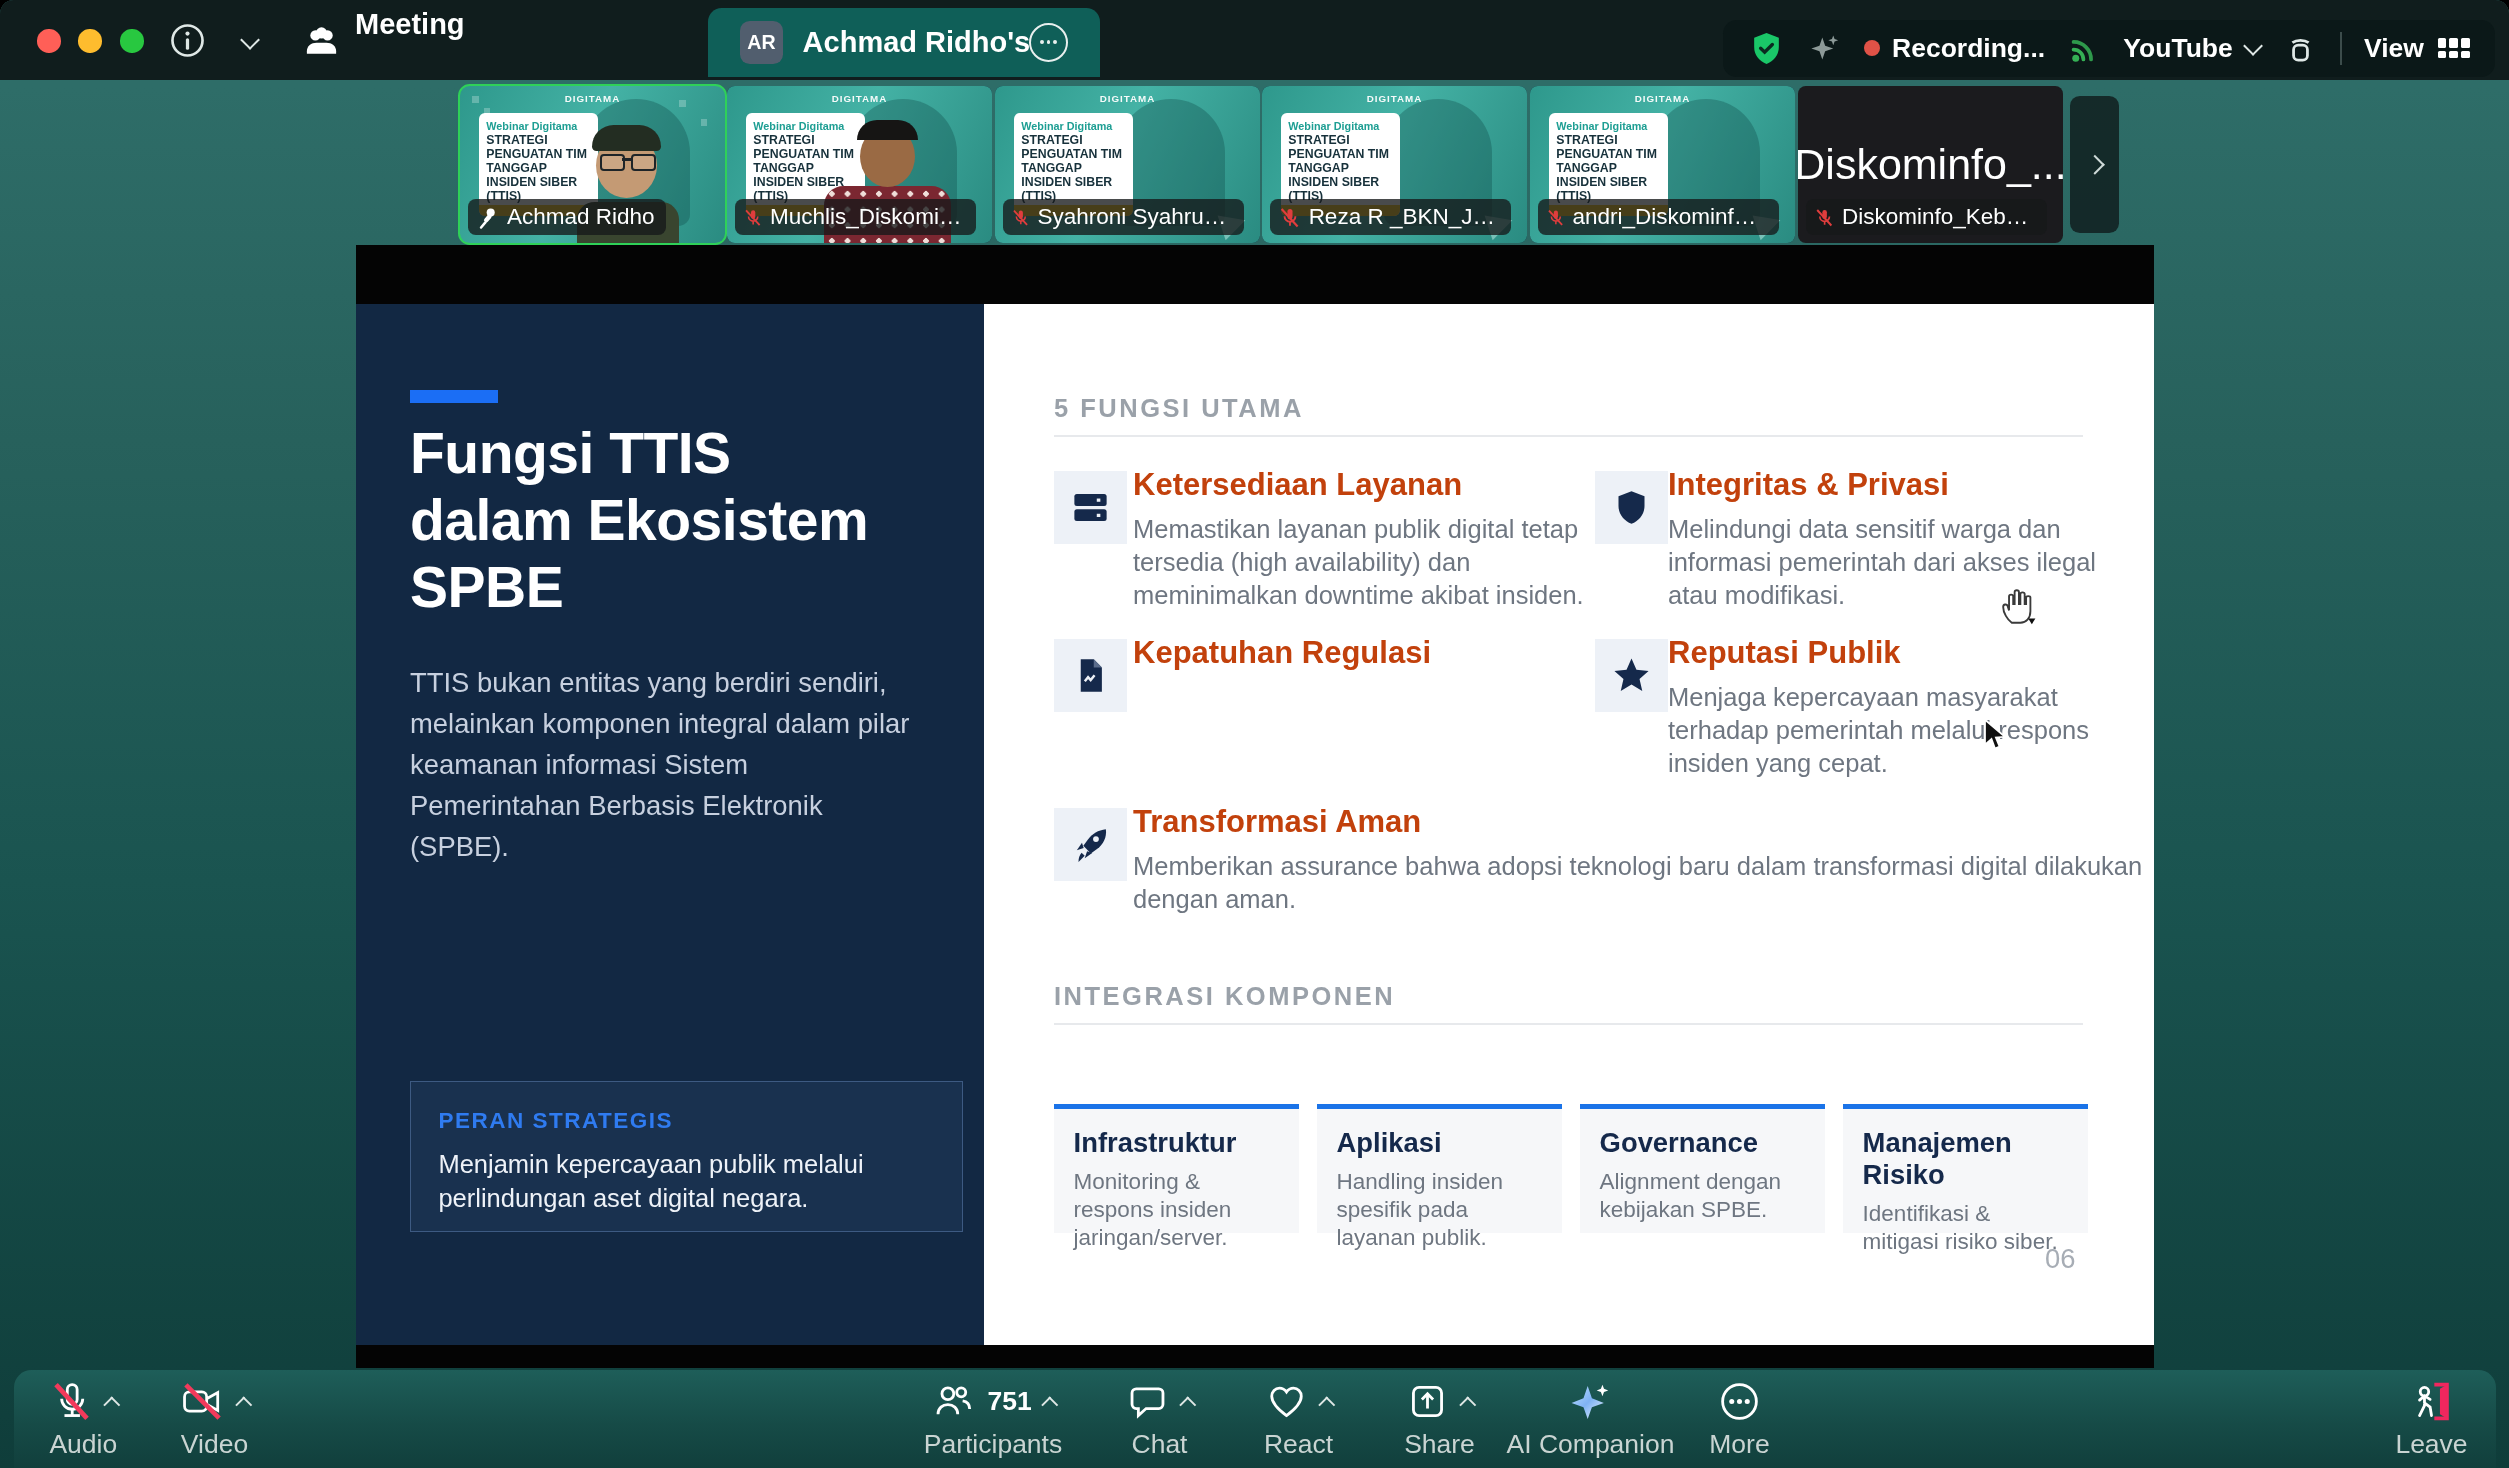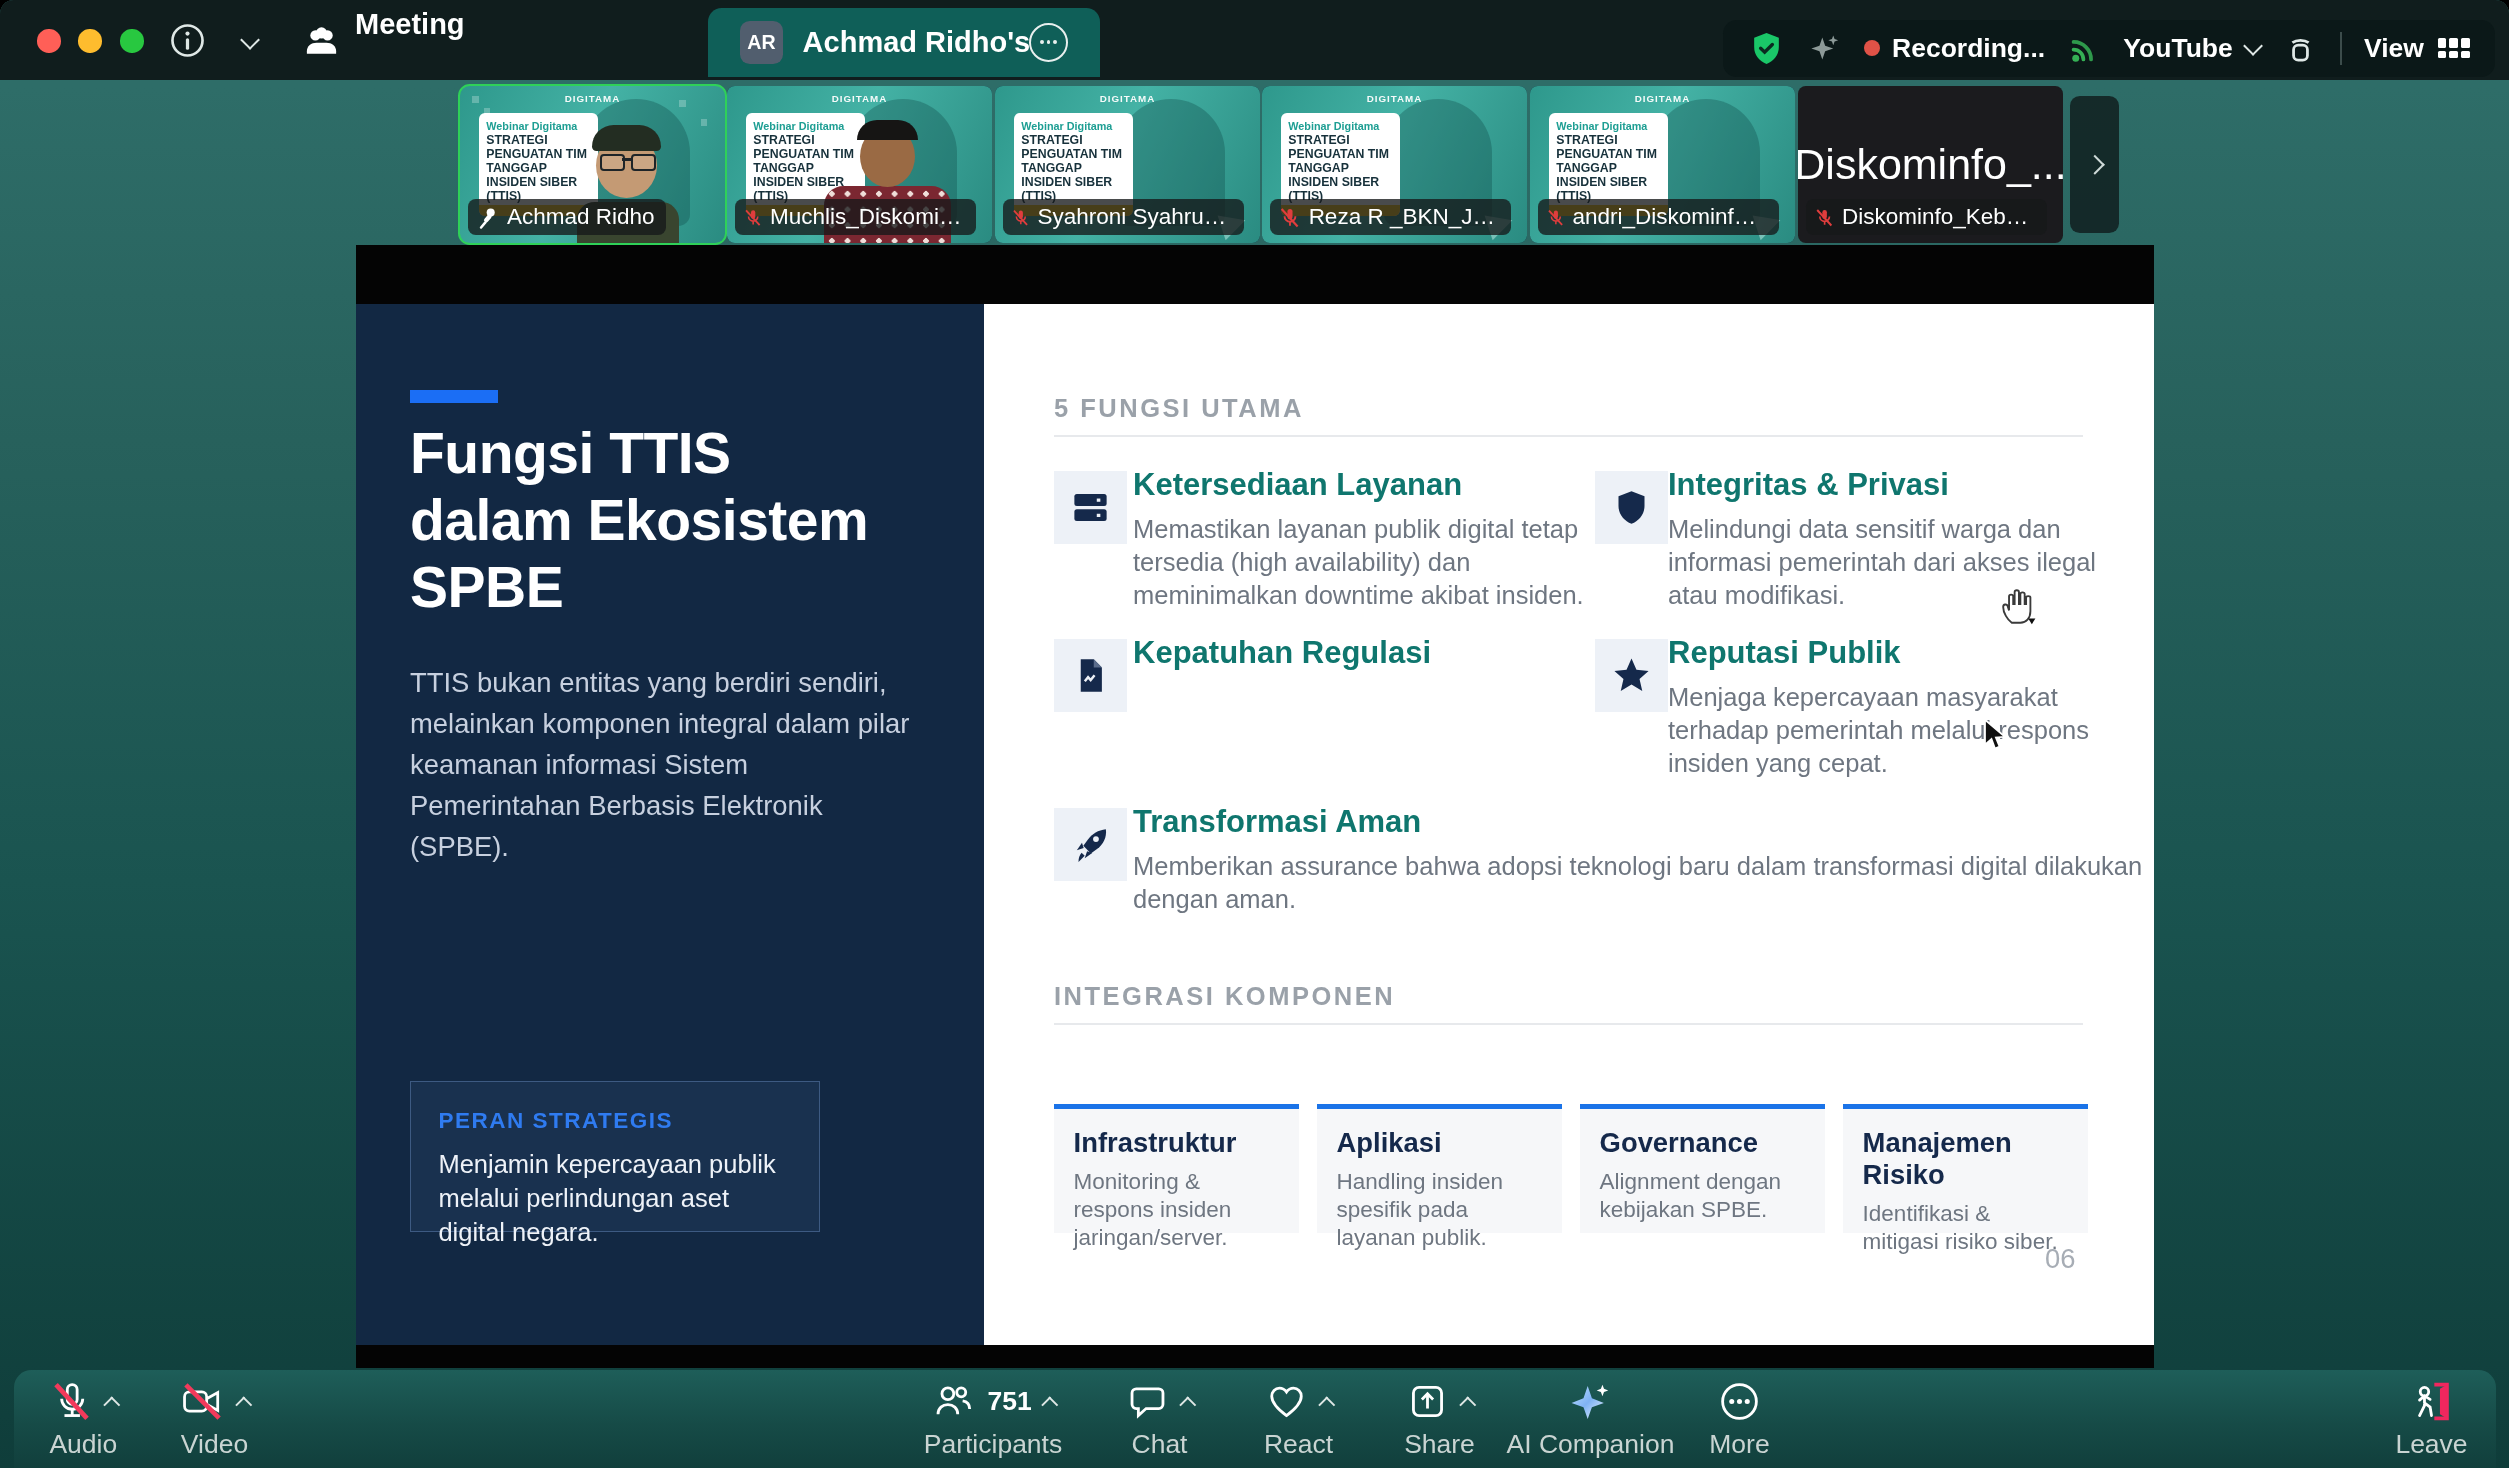--- a/index.html
+++ b/index.html
@@ -55,29 +55,29 @@
   .person{position:absolute;}
   .head{position:absolute;border-radius:50%;}
   
   .share{position:absolute;left:356px;top:245px;width:1798px;height:1123px;background:#040404;}
   .slide{position:absolute;left:0;top:59px;width:1798px;height:1041px;display:flex;}
   .slide-left{position:relative;width:628px;background:#122843;flex:none;}
   .slide-right{position:relative;flex:1;background:#ffffff;}
   .accent-bar{position:absolute;left:54px;top:86px;width:88px;height:12.7px;background:#1b6ef5;}
   .slide-title{position:absolute;left:54px;top:116px;color:#fff;font-size:57px;line-height:67px;font-weight:800;letter-spacing:-0.5px;}
   .slide-para{position:absolute;left:54px;top:358px;width:505px;color:#c7d0df;font-size:27.4px;line-height:41px;}
-  .strat-box{position:absolute;left:54px;top:777px;width:410px;height:151px;background:#19314f;border:1px solid #3d5a82;
+  .strat-box{position:absolute;left:54px;top:777px;width:553px;height:151px;background:#19314f;border:1px solid #3d5a82;
              box-sizing:border-box;padding:25.5px 27.4px;}
   .strat-label{color:#2f7bf0;font-size:22.5px;font-weight:800;letter-spacing:1.5px;}
   .strat-text{margin-top:13.7px;color:#eef2f8;font-size:25.5px;line-height:34px;}
   .sec-title{position:absolute;color:#9aa1a9;font-size:25.5px;font-weight:700;letter-spacing:2.5px;}
   .rule{position:absolute;height:2px;background:#e7e9ec;}
   .fn-icon{position:absolute;width:73px;height:73px;background:#edf1f7;display:flex;align-items:center;justify-content:center;}
   .fn-item{position:absolute;}
-  .fn-title{color:#0f766e;font-size:31px;font-weight:800;}
+  .fn-title{color:#c2410c;font-size:31px;font-weight:800;}
   .fn-desc{margin-top:9.8px;color:#6e7681;font-size:25.5px;line-height:33px;}
   .card{position:absolute;width:245px;height:129px;background:#f6f7f9;border-top:5.9px solid #1a73e8;box-sizing:border-box;padding:17.6px 19.6px;}
   .card-title{color:#15294b;font-size:27.4px;font-weight:800;}
   .card-desc{margin-top:9.8px;color:#6e7681;font-size:22.5px;line-height:28px;}
   .page-num{position:absolute;color:#a7adb5;font-size:27.4px;}
   
   .toolbar{position:absolute;left:13.7px;top:1370px;width:2482px;height:98px;border-radius:17.6px 17.6px 0 0;
            background:linear-gradient(180deg,#1e5e59 0%,#164b47 55%,#113f3c 100%);}
   .tb-item{position:absolute;top:7.8px;display:flex;flex-direction:column;align-items:center;width:147px;}
   .tb-iconrow{height:47px;display:flex;align-items:center;gap:11.8px;}

